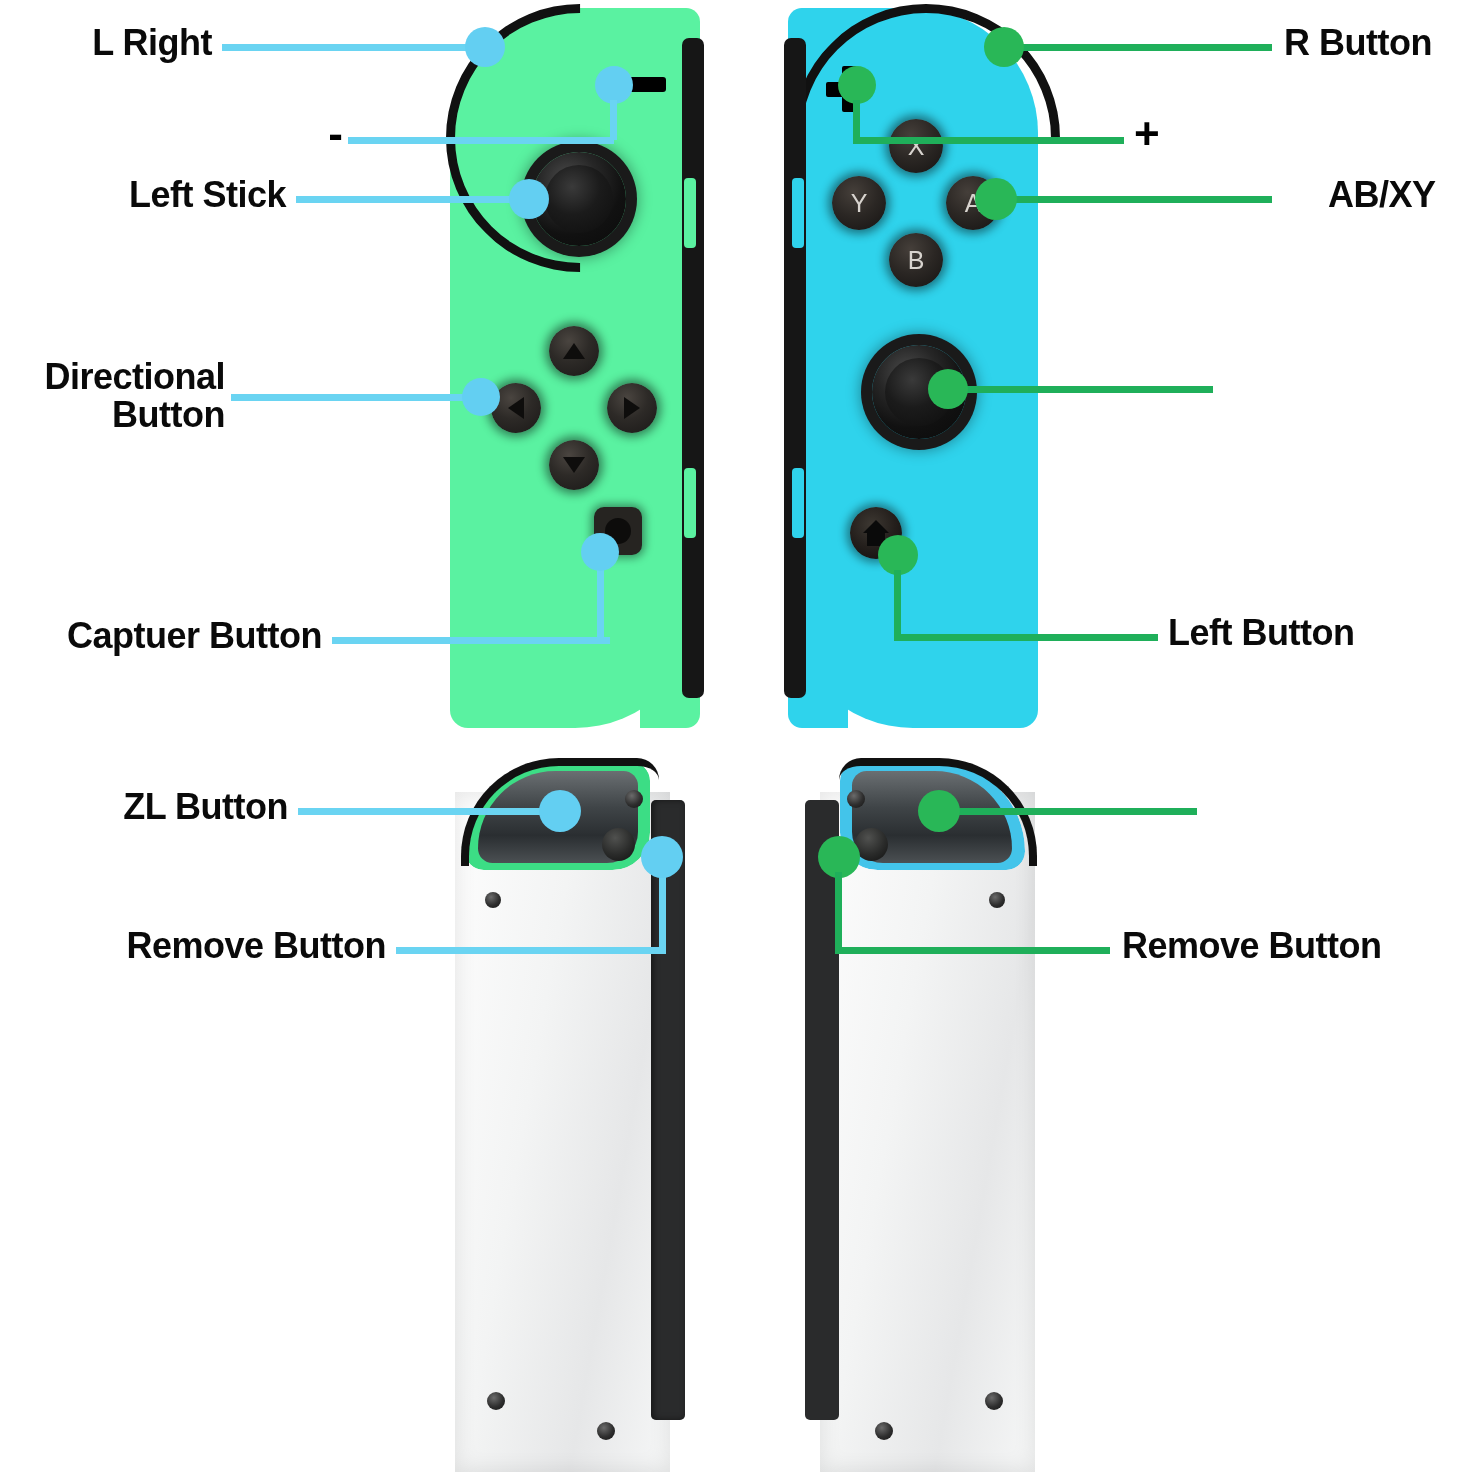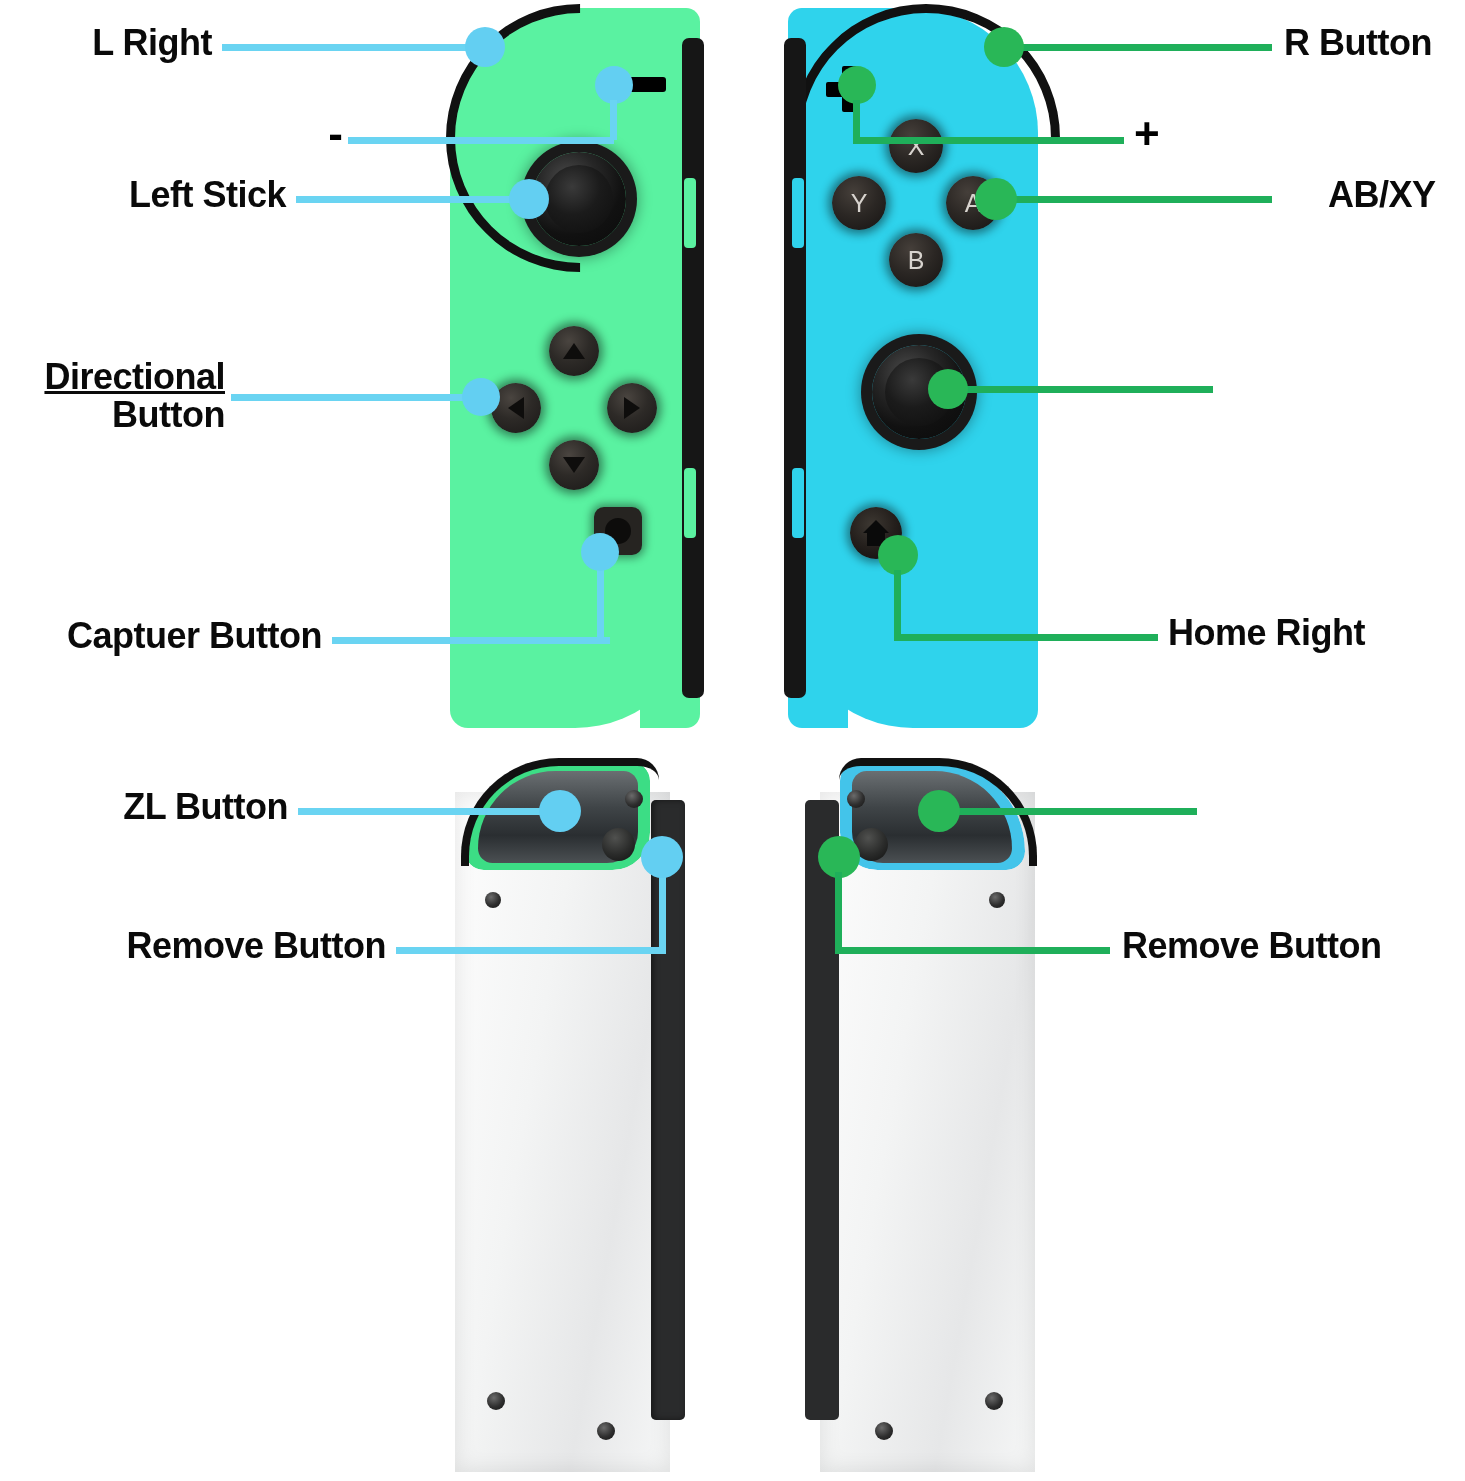--- a/index.html
+++ b/index.html
@@ -316,34 +316,34 @@
   <div class="dot g" style="left:818px;top:836px;width:42px;height:42px;"></div>
   <div class="lead g" style="left:835px;top:872px;width:7px;height:79px;"></div>
   <div class="lead g" style="left:835px;top:947px;width:275px;height:7px;"></div>
 
   <div class="label right-al" style="left:0px;top:24px;width:212px;">L Right</div>
 
   <div class="glyph-label" style="left:303px;top:112px;width:40px;text-align:right;">-</div>
 
   <div class="label right-al" style="left:0px;top:176px;width:286px;">Left Stick</div>
 
-  <div class="label right-al two-line" style="left:0px;top:359px;width:225px;text-decoration:underline;">Directional</div>
+  <div class="label right-al two-line" style="left:0px;top:359px;width:225px;">Directional</div>
   <div class="label right-al two-line" style="left:0px;top:397px;width:225px;">Button</div>
 
   <div class="label right-al" style="left:0px;top:788px;width:288px;">ZL Button</div>
 
   <div class="label right-al" style="left:0px;top:617px;width:322px;">Captuer Button</div>
 
   <div class="label right-al" style="left:0px;top:927px;width:386px;">Remove Button</div>
 
   <div class="label left-al" style="left:1284px;top:24px;width:181px;">R Button</div>
 
   <div class="glyph-label" style="left:1134px;top:112px;width:40px;text-align:left;">+</div>
 
   <div class="label left-al" style="left:1284px;top:176px;width:181px;margin-left:44px;">AB/XY</div>
 
 
-  <div class="label left-al" style="left:1168px;top:614px;width:297px;">Home Right</div>
+  <div class="label left-al" style="left:1168px;top:614px;width:297px;">Left Button</div>
 
 
   <div class="label left-al" style="left:1122px;top:927px;width:343px;">Remove Button</div>
 
 </div>
 
 </body></html>

